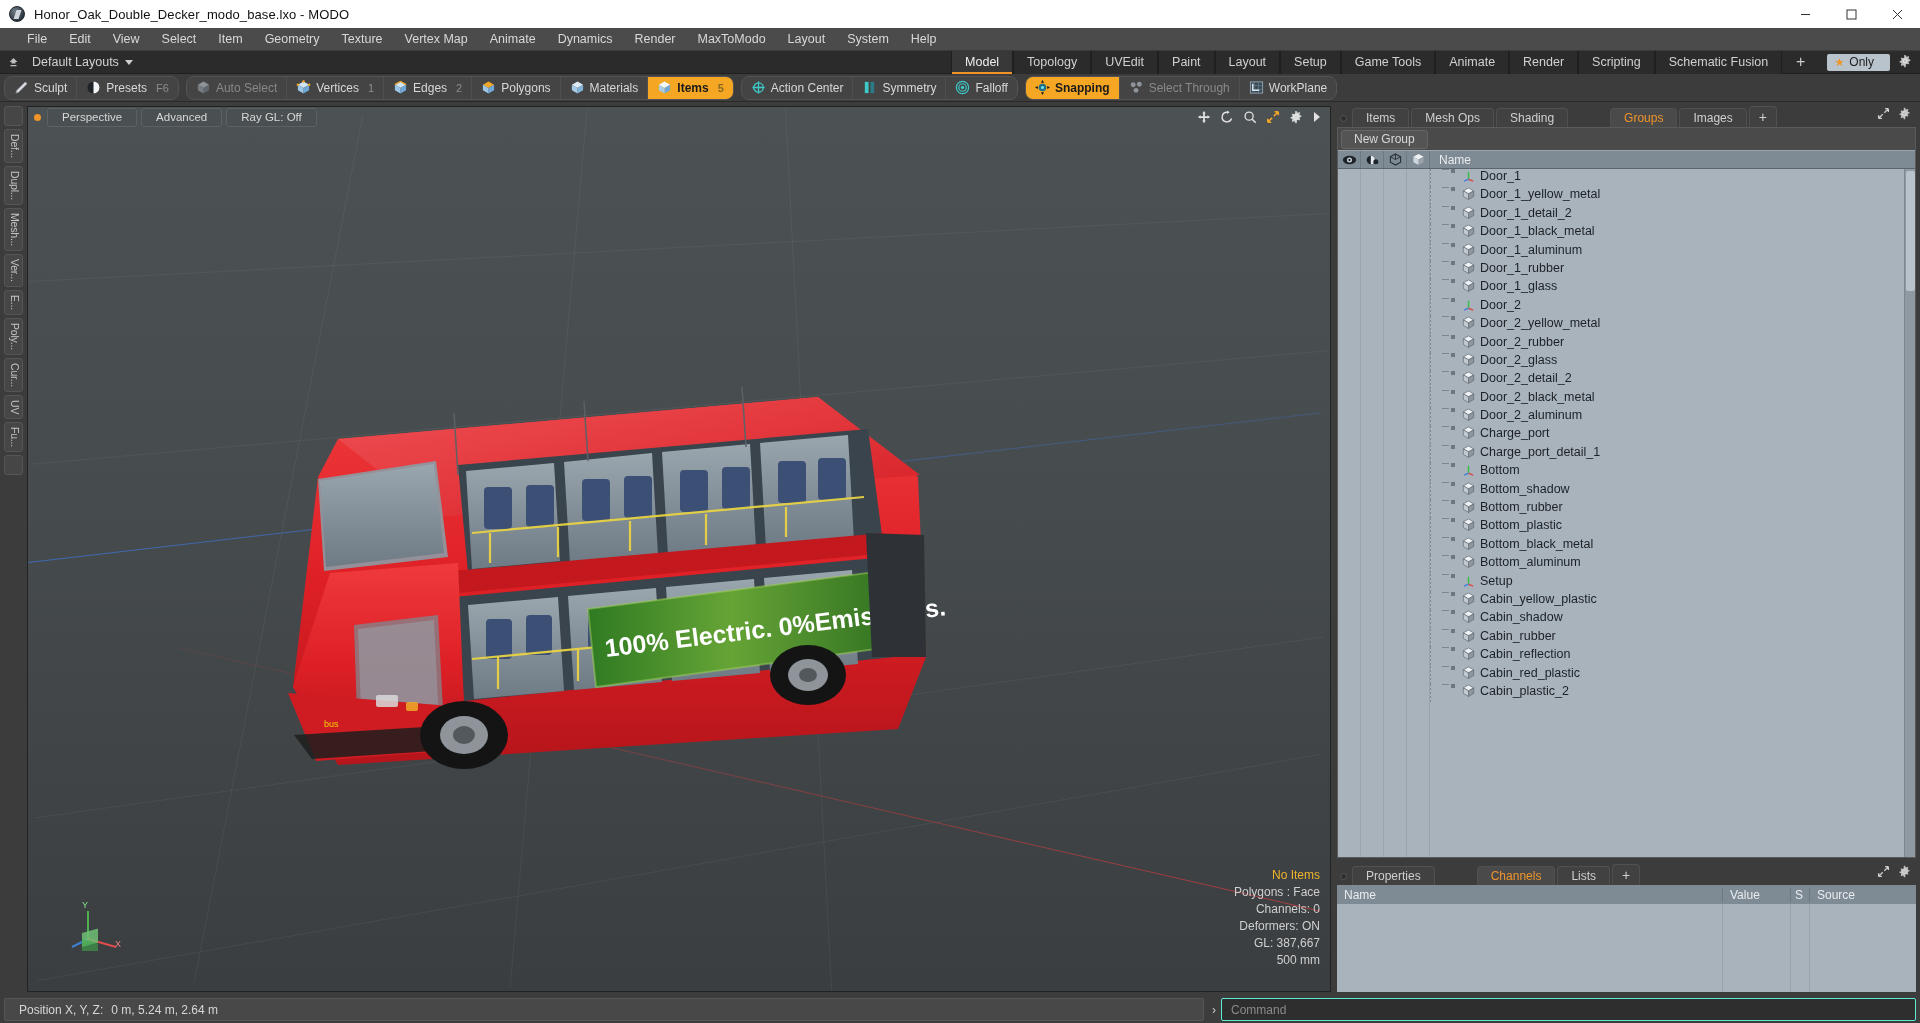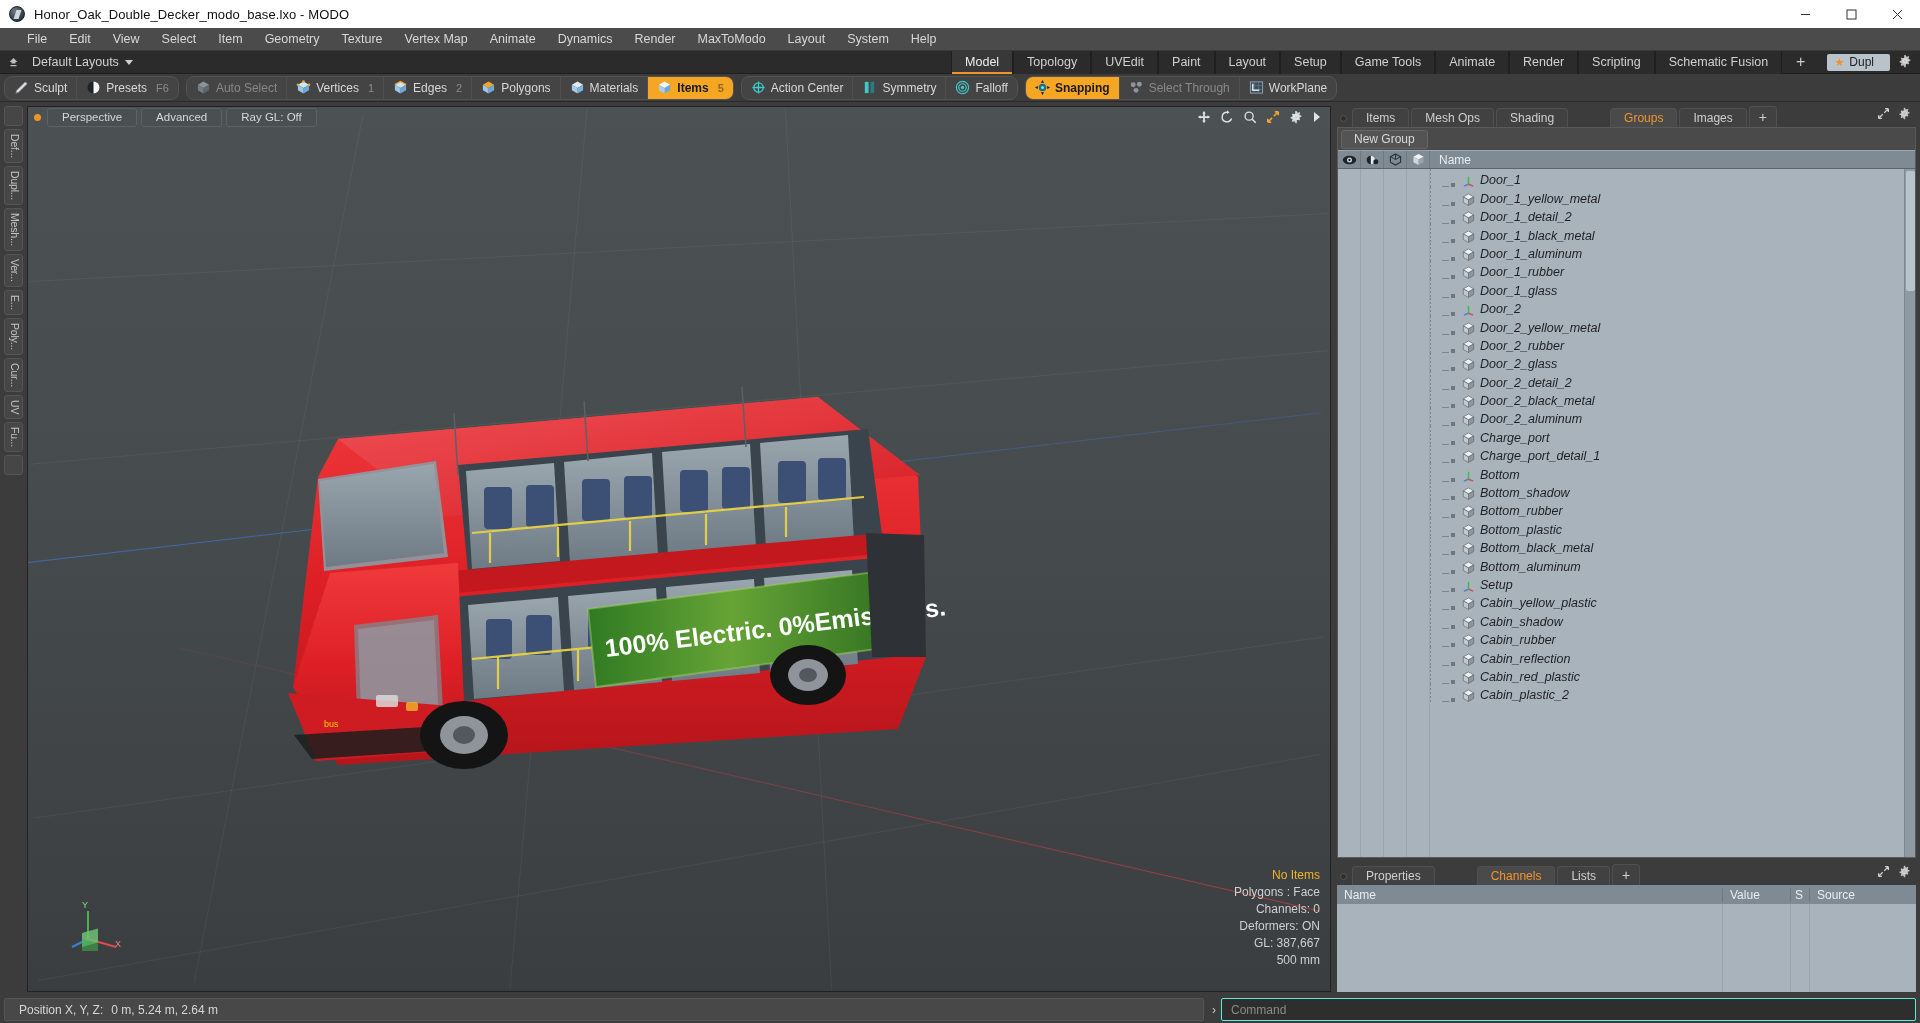--- a/index.html
+++ b/index.html
@@ -170,21 +170,21 @@
   .list-head {
     height:19px; background:#7e8a94; display:flex; align-items:center;
     border-top:1px solid #9aa5ad; border-bottom:1px solid #5b666e; color:#22282c;
   }
   .lh-ic { width:23px; display:flex; align-items:center; justify-content:center; border-right:1px solid #6d7880; height:100%; }
   .lh-name { flex:1; font-size:12px; color:#e9edf0; padding-left:9px; }
   .list-scroll { flex:1; overflow:hidden; background:#a9b3bc; position:relative; display:flex; }
   .list-gutter { width:92px; flex:0 0 auto; display:flex; height:100%; }
   .gut-col { width:23px; border-right:1px solid #99a4ad; height:100%; }
   .list-items { flex:1; position:relative; }
-  .litem { height:18.4px; display:flex; align-items:flex-end; padding-left:12px; position:relative;font-style:italic; }
+  .litem { height:18.4px; display:flex; align-items:flex-start; padding-left:12px; position:relative; }
   .litem .dline { position:absolute; left:0; top:0; bottom:0; width:1px;
     background-image: linear-gradient(#7d8790 50%, transparent 0); background-size:1px 4px; }
   .lmark { width:4px;height:4px;background:#6d7780; margin-right:7px; flex:0 0 auto; }
   .ldash { width:7px; height:1px; background:#7d8790; margin-right:2px; flex:0 0 auto; }
   .lname { font-size:12.5px; color:#1c2125; white-space:nowrap; }
   .listscrollbar { width:11px; background:#8f99a2; flex:0 0 auto; position:relative; border-left:1px solid #7d8790; }
   .listthumb { position:absolute; top:2px; left:1px; width:9px; height:120px; background:#b9c3cb; border-radius:2px; }
   .panel-split { height:6px; }
   .bottompanel { height:128px; display:flex; flex-direction:column; }
   .chan-head {
@@ -273,21 +273,21 @@
       <div class="layout-tab">Game Tools</div>
       <div class="layout-tab">Animate</div>
       <div class="layout-tab">Render</div>
       <div class="layout-tab">Scripting</div>
       <div class="layout-tab">Schematic Fusion</div>
     </div>
   <div class="layout-plus">+</div>
   <div class="layout-right">
     <div class="only-badge">
       <span class="star">★</span>
-      <span>Dupl</span>
+      <span>Only</span>
     </div>
     <div class="gear-top">
       <svg width="14" height="14" viewBox="0 0 16 16">
           <path d="M8 5.2a2.8 2.8 0 100 5.6 2.8 2.8 0 000-5.6zm0 1.4a1.4 1.4 0 110 2.8 1.4 1.4 0 010-2.8z" fill="#ddd"></path>
           <path d="M7.2 1h1.6l.25 1.6 1.3.55 1.35-.9 1.15 1.15-.9 1.35.55 1.3 1.6.25v1.6l-1.6.25-.55 1.3.9 1.35-1.15 1.15-1.35-.9-1.3.55L8.8 15H7.2l-.25-1.6-1.3-.55-1.35.9L3.15 12.6l.9-1.35-.55-1.3L1.9 9.7V8.1l1.6-.25.55-1.3-.9-1.35L4.3 4.05l1.35.9 1.3-.55z" fill="#ddd" opacity=".85"></path>
         </svg>
     </div>
   </div>
 </div>
 

